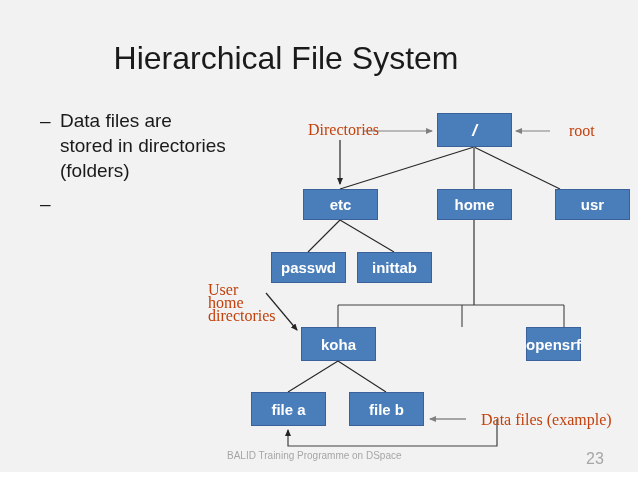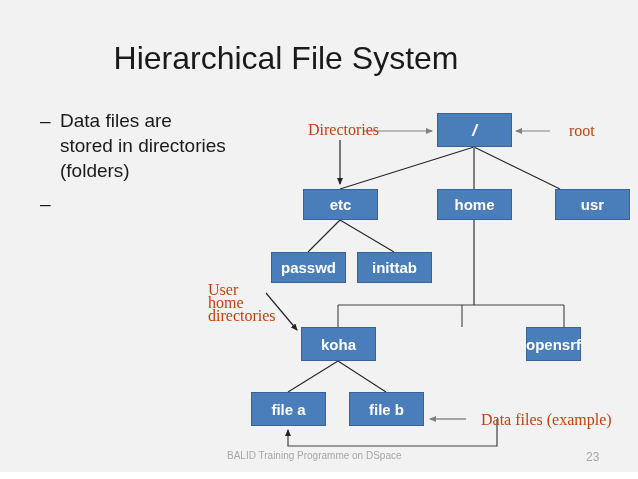--- a/index.html
+++ b/index.html
@@ -125,21 +125,21 @@
     top: 450px;
     font-size: 10px;
     color: #a6a6a6;
     font-family: "Liberation Sans", sans-serif;
     white-space: nowrap;
   }
   #footer-page {
     position: absolute;
     left: 586px;
     top: 450px;
-    font-size: 12px;
+    font-size: 16px;
     color: #a6a6a6;
     font-family: "Liberation Sans", sans-serif;
   }
 </style>
 </head>
 <body>
 
 <div id="slide">
 
   <div id="slide-title">Hierarchical File System</div>

